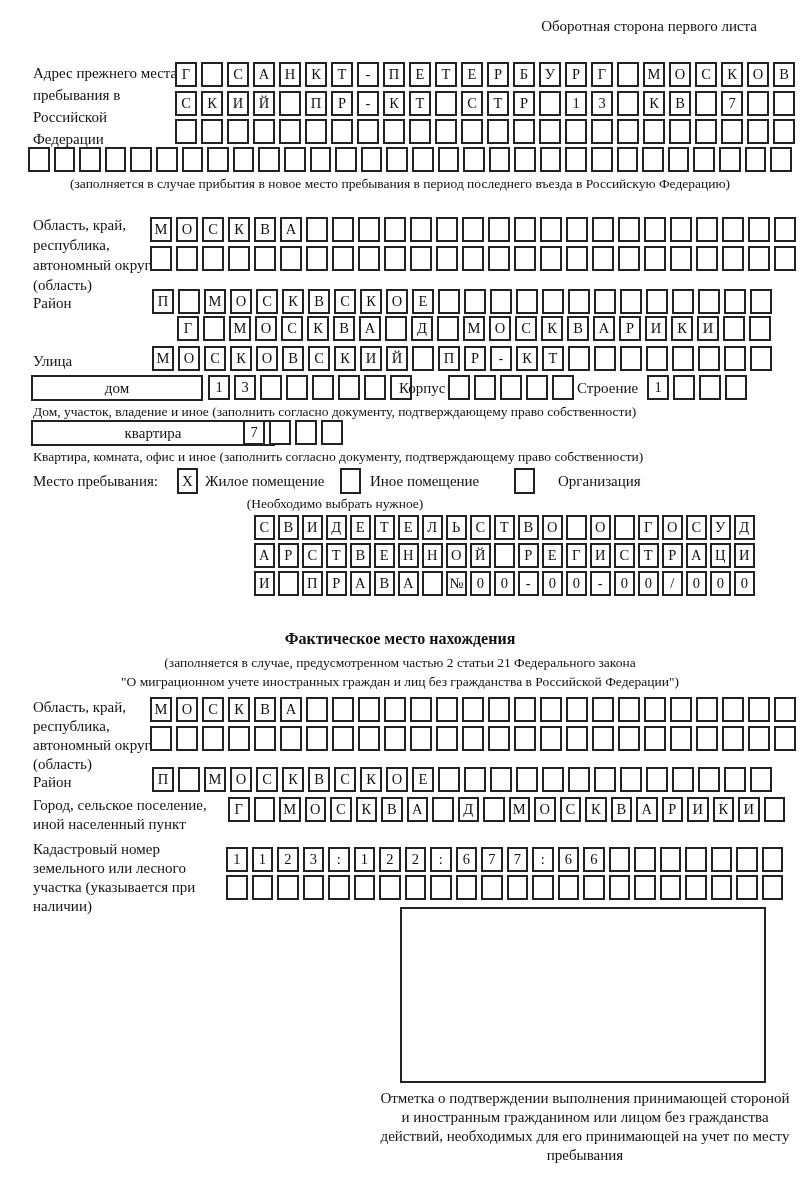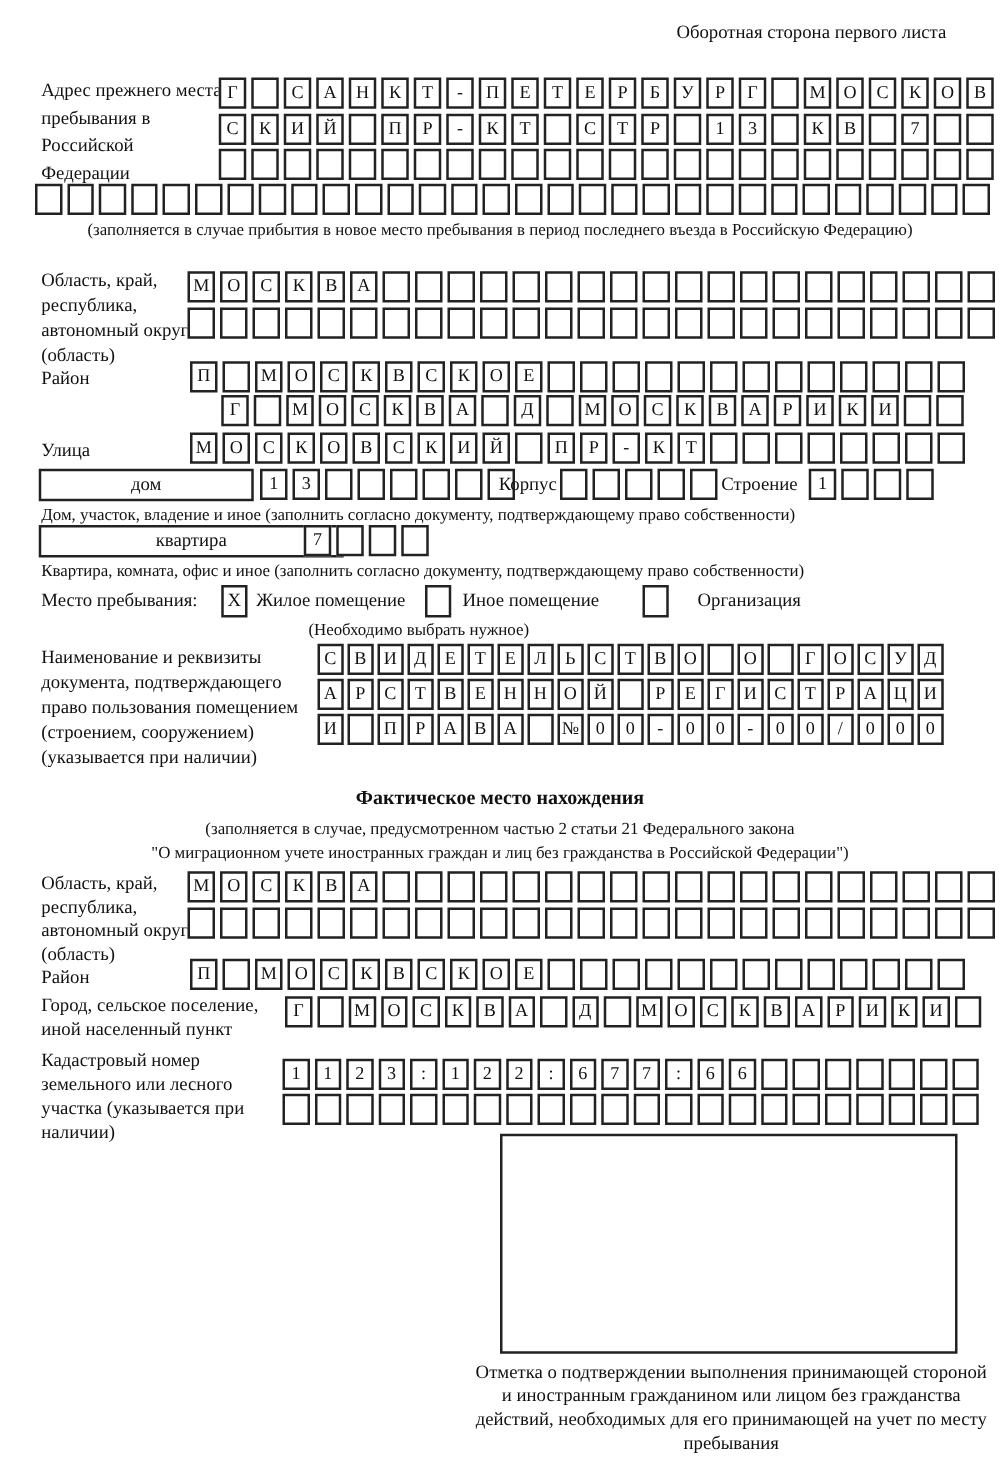--- a/index.html
+++ b/index.html
@@ -333,21 +333,20 @@
 
   <div class="abs lbl" style="top:471px;left:33px;">Место пребывания:</div>
   <div class="abs chk" style="top:468px;left:177px;">X</div>
   <div class="abs lbl" style="top:471px;left:205px;">Жилое помещение</div>
   <div class="abs chk" style="top:468px;left:340px;"></div>
   <div class="abs lbl" style="top:471px;left:370px;">Иное помещение</div>
   <div class="abs chk" style="top:468px;left:514px;"></div>
   <div class="abs lbl" style="top:471px;left:558px;">Организация</div>
   <div class="abs cap" style="top:496px;left:135px;width:400px;text-align:center;">(Необходимо выбрать нужное)</div>
 
-  <div class="abs lbl" style="top:516px;left:33px;width:218px;">Наименование и реквизиты документа, подтверждающего право пользования помещением (строением, сооружением) (указывается при наличии)</div>
   <div class="abs cells narrow" style="top:515px;left:254px;">
       <span class="cell">С</span>
       <span class="cell">В</span>
       <span class="cell">И</span>
       <span class="cell">Д</span>
       <span class="cell">Е</span>
       <span class="cell">Т</span>
       <span class="cell">Е</span>
       <span class="cell">Л</span>
       <span class="cell">Ь</span>

